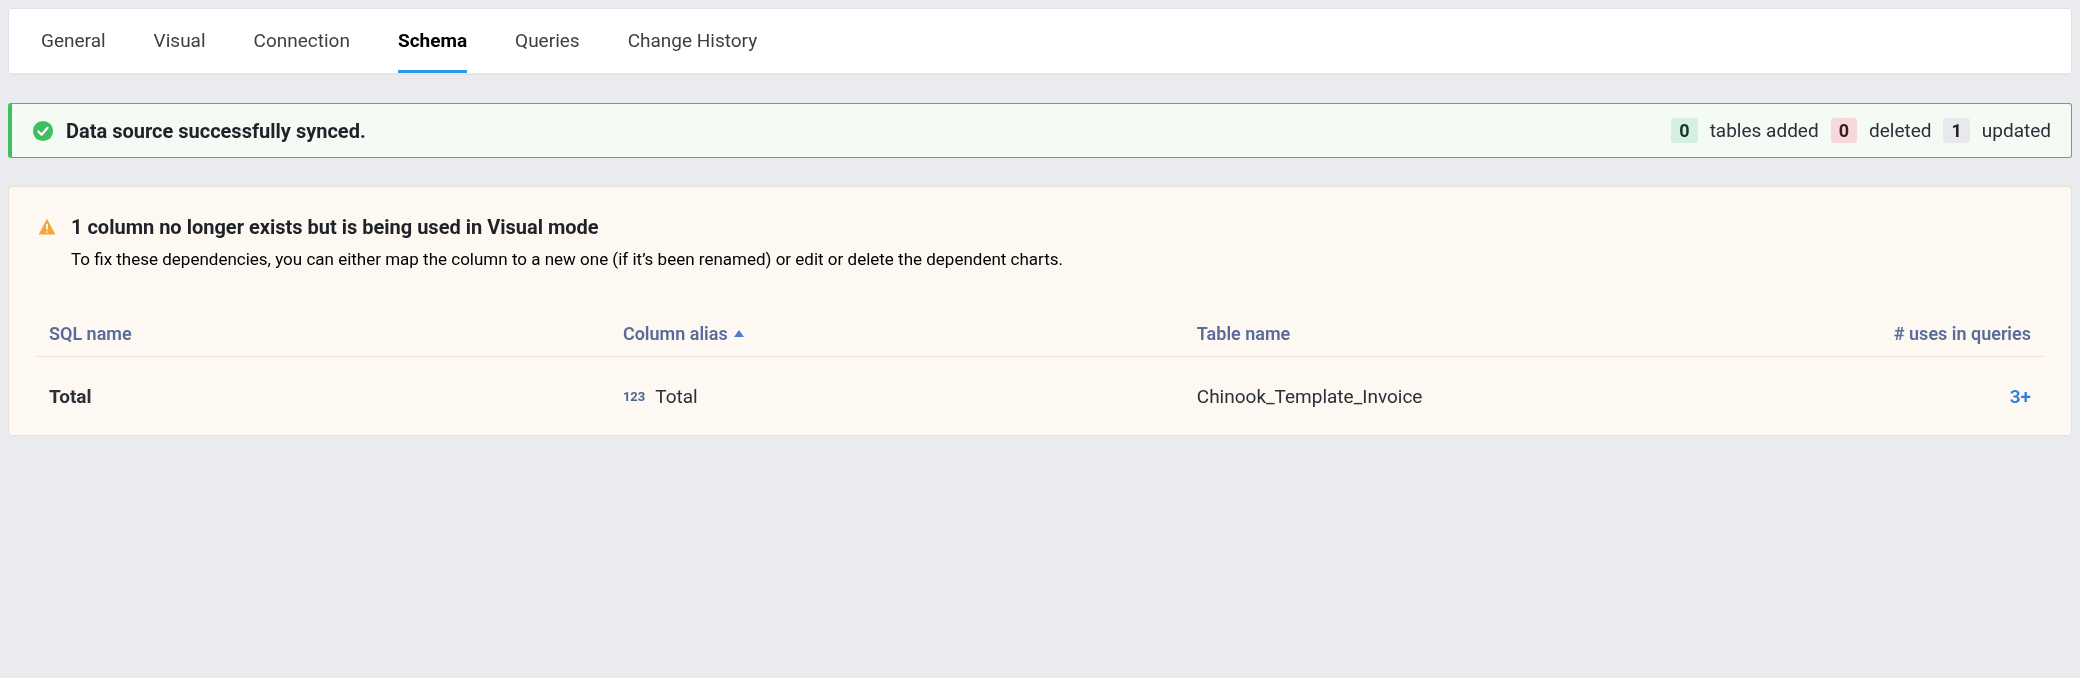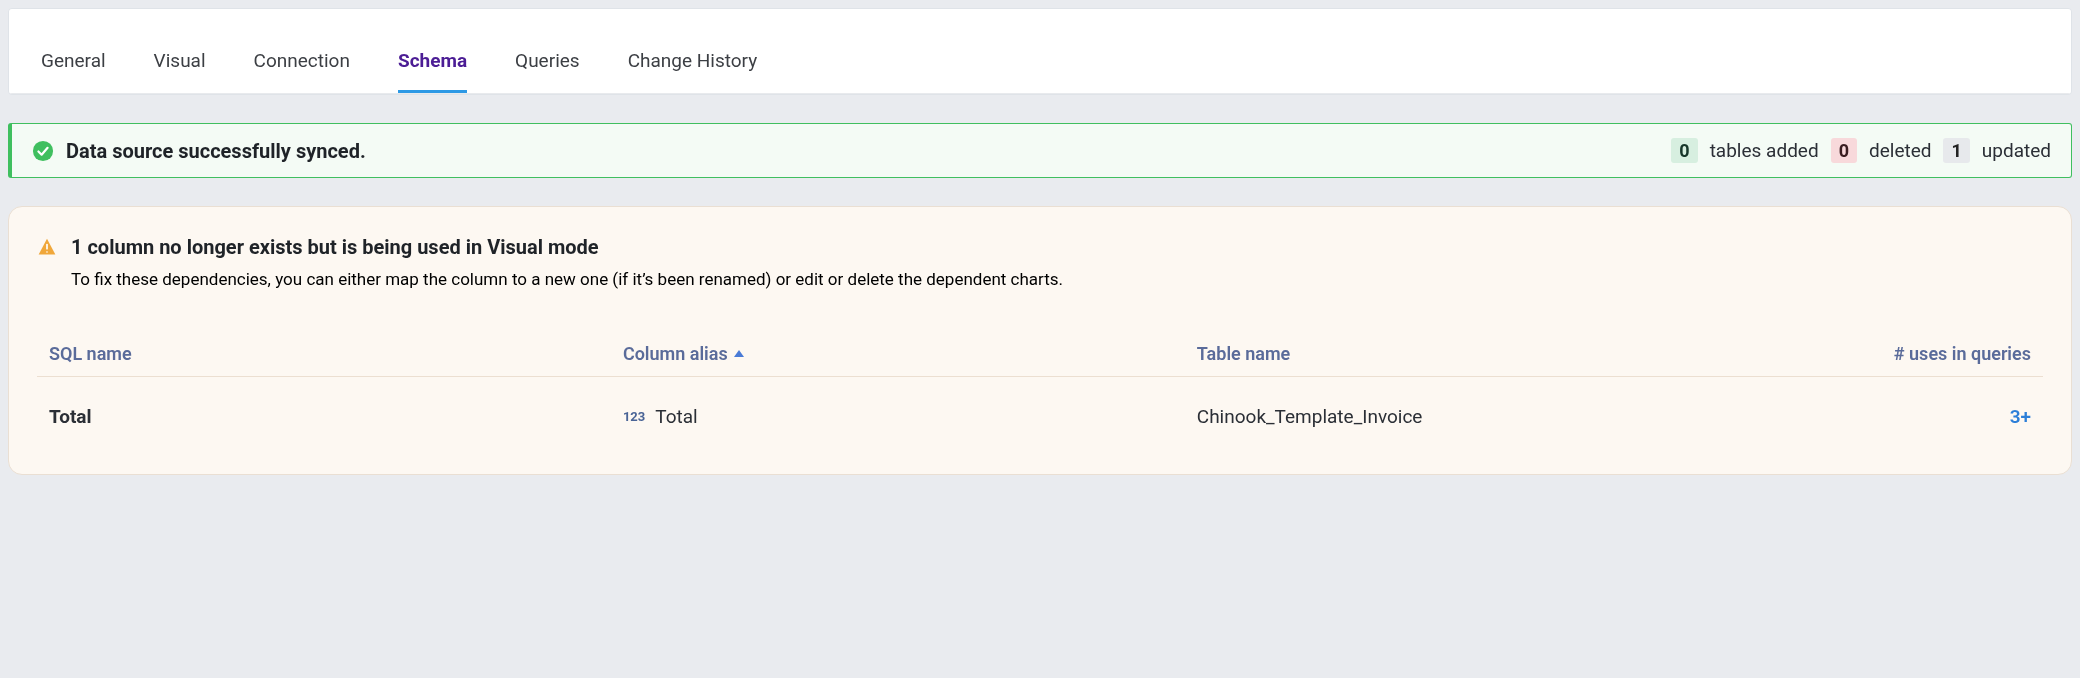--- a/index.html
+++ b/index.html
@@ -26,26 +26,25 @@
     border-bottom: 1px solid #e8eaed;
     background: #fff;
   }
   .tab {
     padding: 20px 0 18px 0;
     color: #3c3f44;
     font-size: 19px;
     cursor: pointer;
     border-bottom: 3px solid transparent;
     white-space: nowrap;
-    margin-top: 20px;
   }
   .tab.active {
     font-weight: 700;
     border-bottom-color: #2d99e5;
-    color: #4c1d95;
+    color: #000000;
   }
   
   .banner-success {
     display: flex;
     align-items: center;
     justify-content: space-between;
     background: #f4fbf5;
     border: 1px solid #3fbf5f;
     border-left: 4px solid #3fbf5f;
     border-radius: 3px;
@@ -83,23 +82,23 @@
     font-weight: 700;
     font-size: 18px;
   }
   .chip-green { background: #d7efe0; color: #17372a; }
   .chip-red   { background: #f8d9db; color: #3a1d20; }
   .chip-gray  { background: #e7e9ec; color: #222; }
   
   .card {
     background: #fdf8f2;
     border: 1px solid #eadfd3;
-    border-radius: 14px;
+    border-radius: 4px;
     margin-top: 28px;
-    padding: 28px 28px 36px 28px;
+    padding: 28px 28px 17px 28px;
   }
   .card-header {
     display: flex;
     align-items: flex-start;
     gap: 14px;
     margin-bottom: 8px;
   }
   .warn-icon {
     width: 20px;
     height: 20px;

